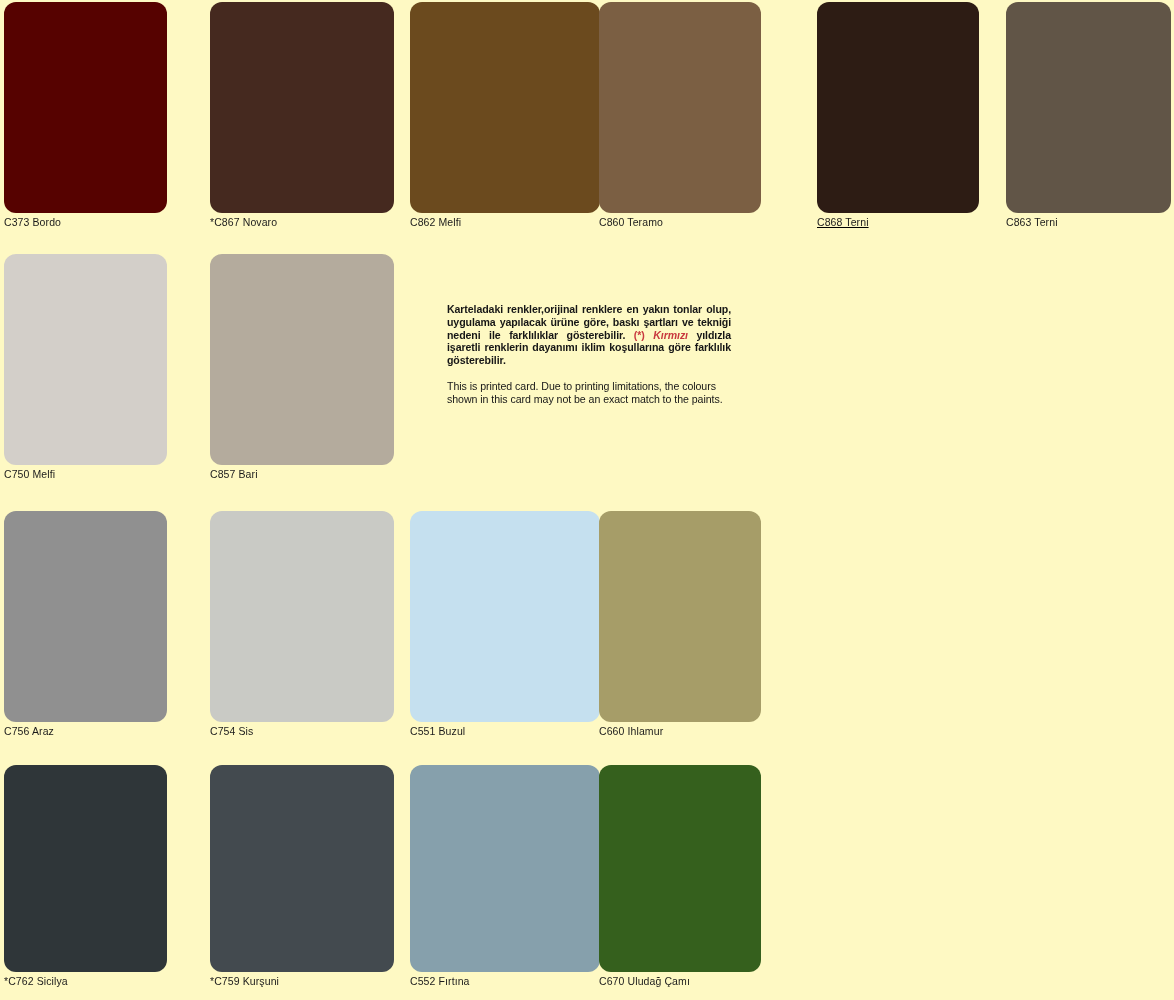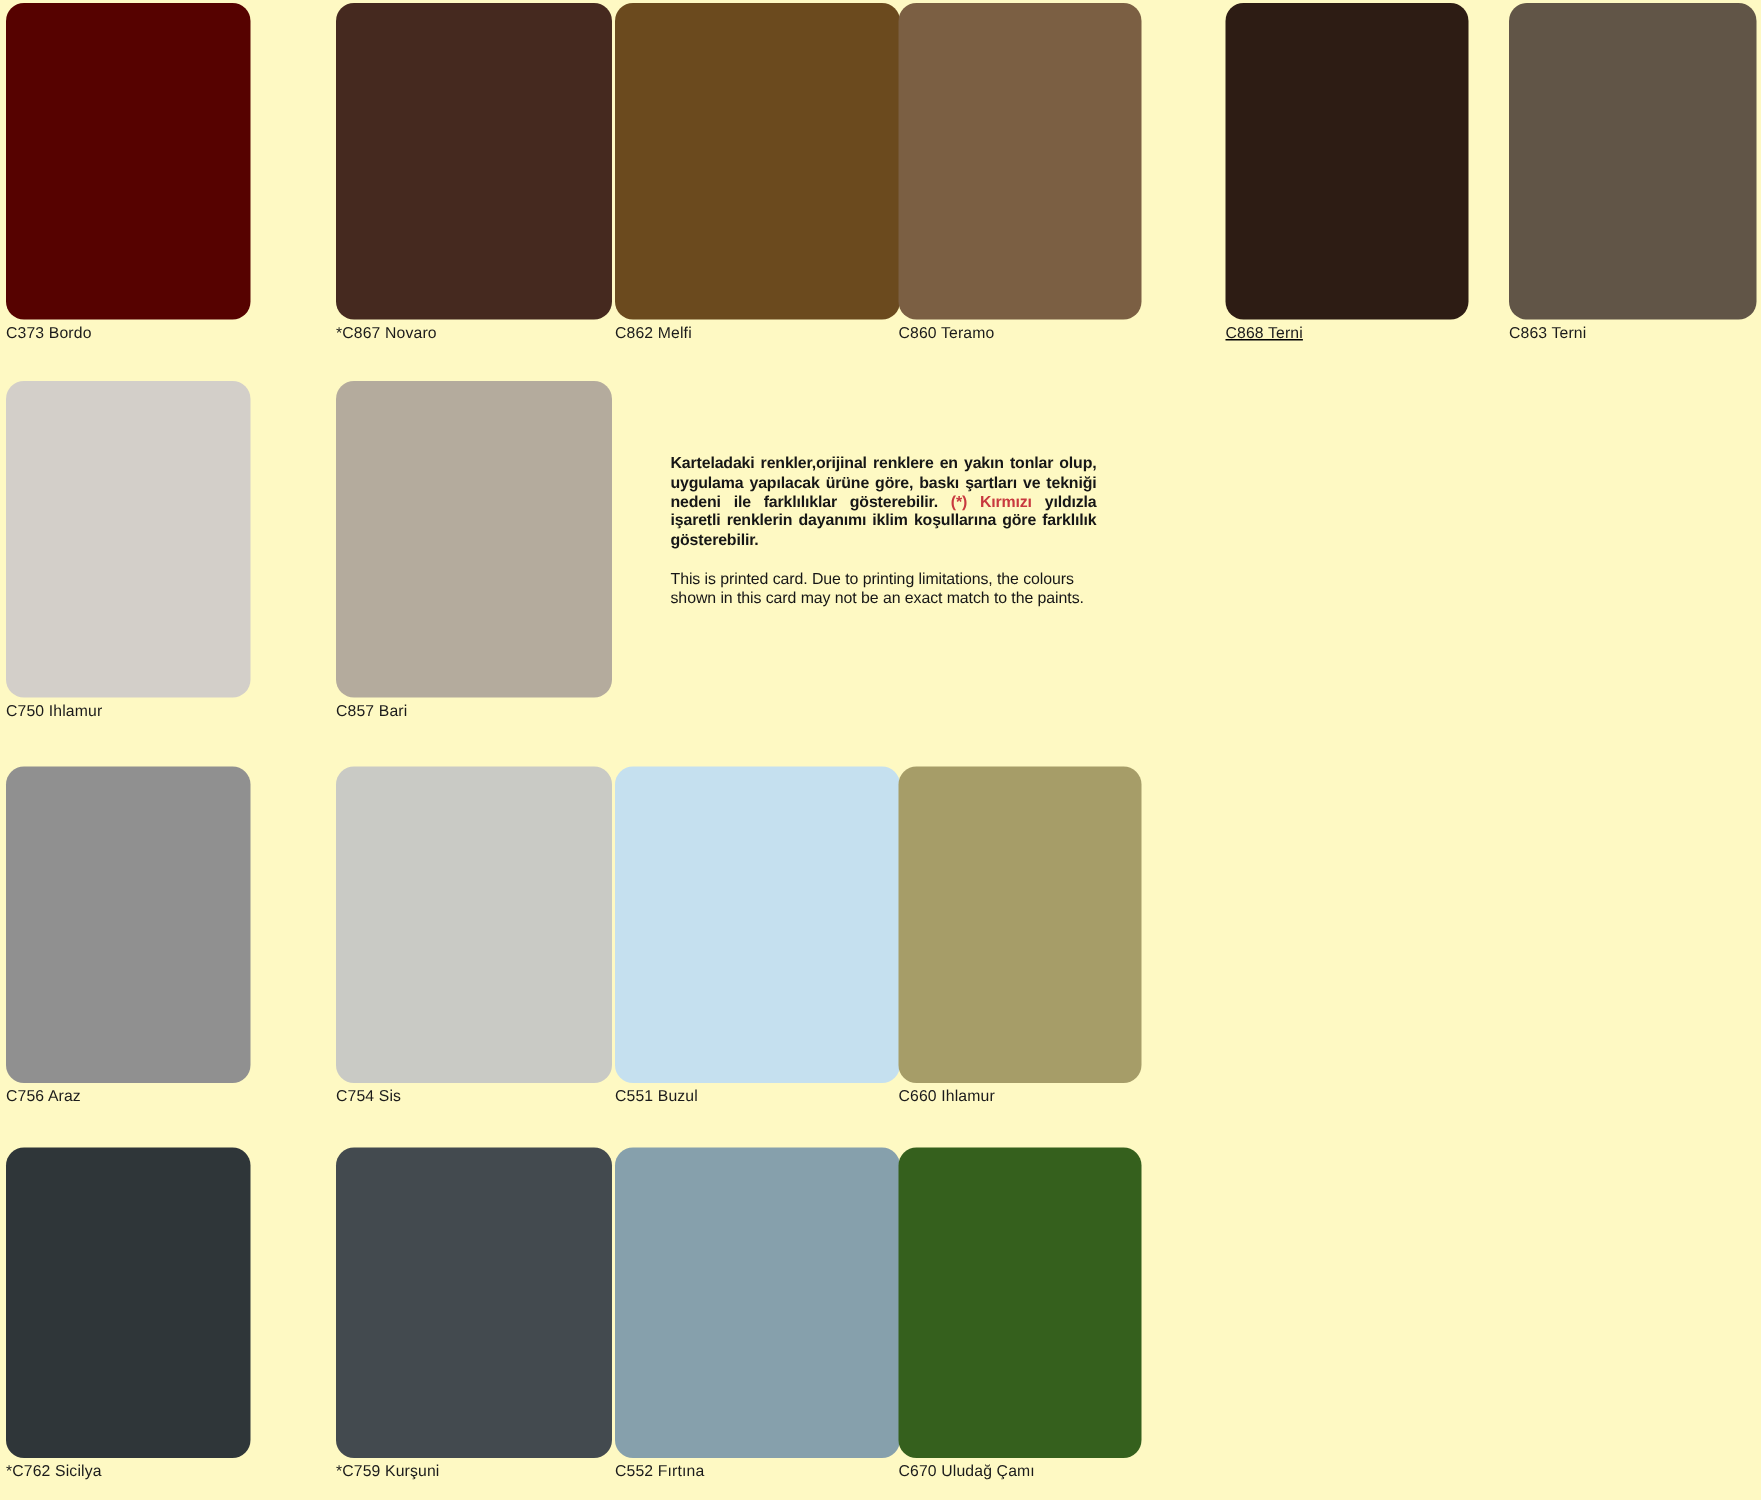--- a/index.html
+++ b/index.html
@@ -33,21 +33,21 @@
     line-height: 13px;
     color: #1b1b1b;
     letter-spacing: 0.1px;
     margin-top: 3px;
     white-space: nowrap;
     font-family: "Liberation Sans", sans-serif;
   }
 
   
   .col-0 { left: 4px;    width: 163px; }
-  .col-1 { left: 193px;  width: 184px; padding-left: 31px; }
+  .col-1 { left: 179px;  width: 184px; padding-left: 31px; }
   .col-2 { left: 410px;  width: 190px; }
   .col-3 { left: 599px;  width: 162px; }
   .col-4 { left: 817px;  width: 162px; text-decoration: underline; }
   .col-5 { left: 1006px; width: 165px; }
 
   
   .row-0 { top: 2px; }
   .row-0 .swatch-chip { height: 211px; }
   .row-1 { top: 254px; }
   .row-1 .swatch-chip { height: 211px; }
@@ -72,20 +72,21 @@
     margin: 0 0 13px 0;
     letter-spacing: -0.1px;
   }
   .disc-tr .asterisk-mark {
     color: #c8393f;
     font-weight: bold;
   }
   .disc-tr .red-word {
     color: #c8393f;
     font-weight: bold;
+    font-style: italic;
   }
   .disc-en {
     font-size: 10.6px;
     line-height: 13px;
     color: #161616;
     margin: 0;
     letter-spacing: -0.05px;
   }
 </style>
 </head>
@@ -113,21 +114,21 @@
       <div class="swatch-cell row-0 col-4">
         <div class="swatch-chip" style="background: rgb(45, 28, 20);"></div>
         <div class="swatch-label">C868 Terni</div>
       </div>
       <div class="swatch-cell row-0 col-5">
         <div class="swatch-chip" style="background: rgb(97, 85, 71);"></div>
         <div class="swatch-label">C863 Terni</div>
       </div>
       <div class="swatch-cell row-1 col-0">
         <div class="swatch-chip" style="background: rgb(211, 207, 201);"></div>
-        <div class="swatch-label">C750 Ihlamur</div>
+        <div class="swatch-label">C750 Melfi</div>
       </div>
       <div class="swatch-cell row-1 col-1">
         <div class="swatch-chip" style="background: rgb(180, 171, 157);"></div>
         <div class="swatch-label">C857 Bari</div>
       </div>
       <div class="swatch-cell row-2 col-0">
         <div class="swatch-chip" style="background: rgb(144, 144, 144);"></div>
         <div class="swatch-label">C756 Araz</div>
       </div>
       <div class="swatch-cell row-2 col-1">

